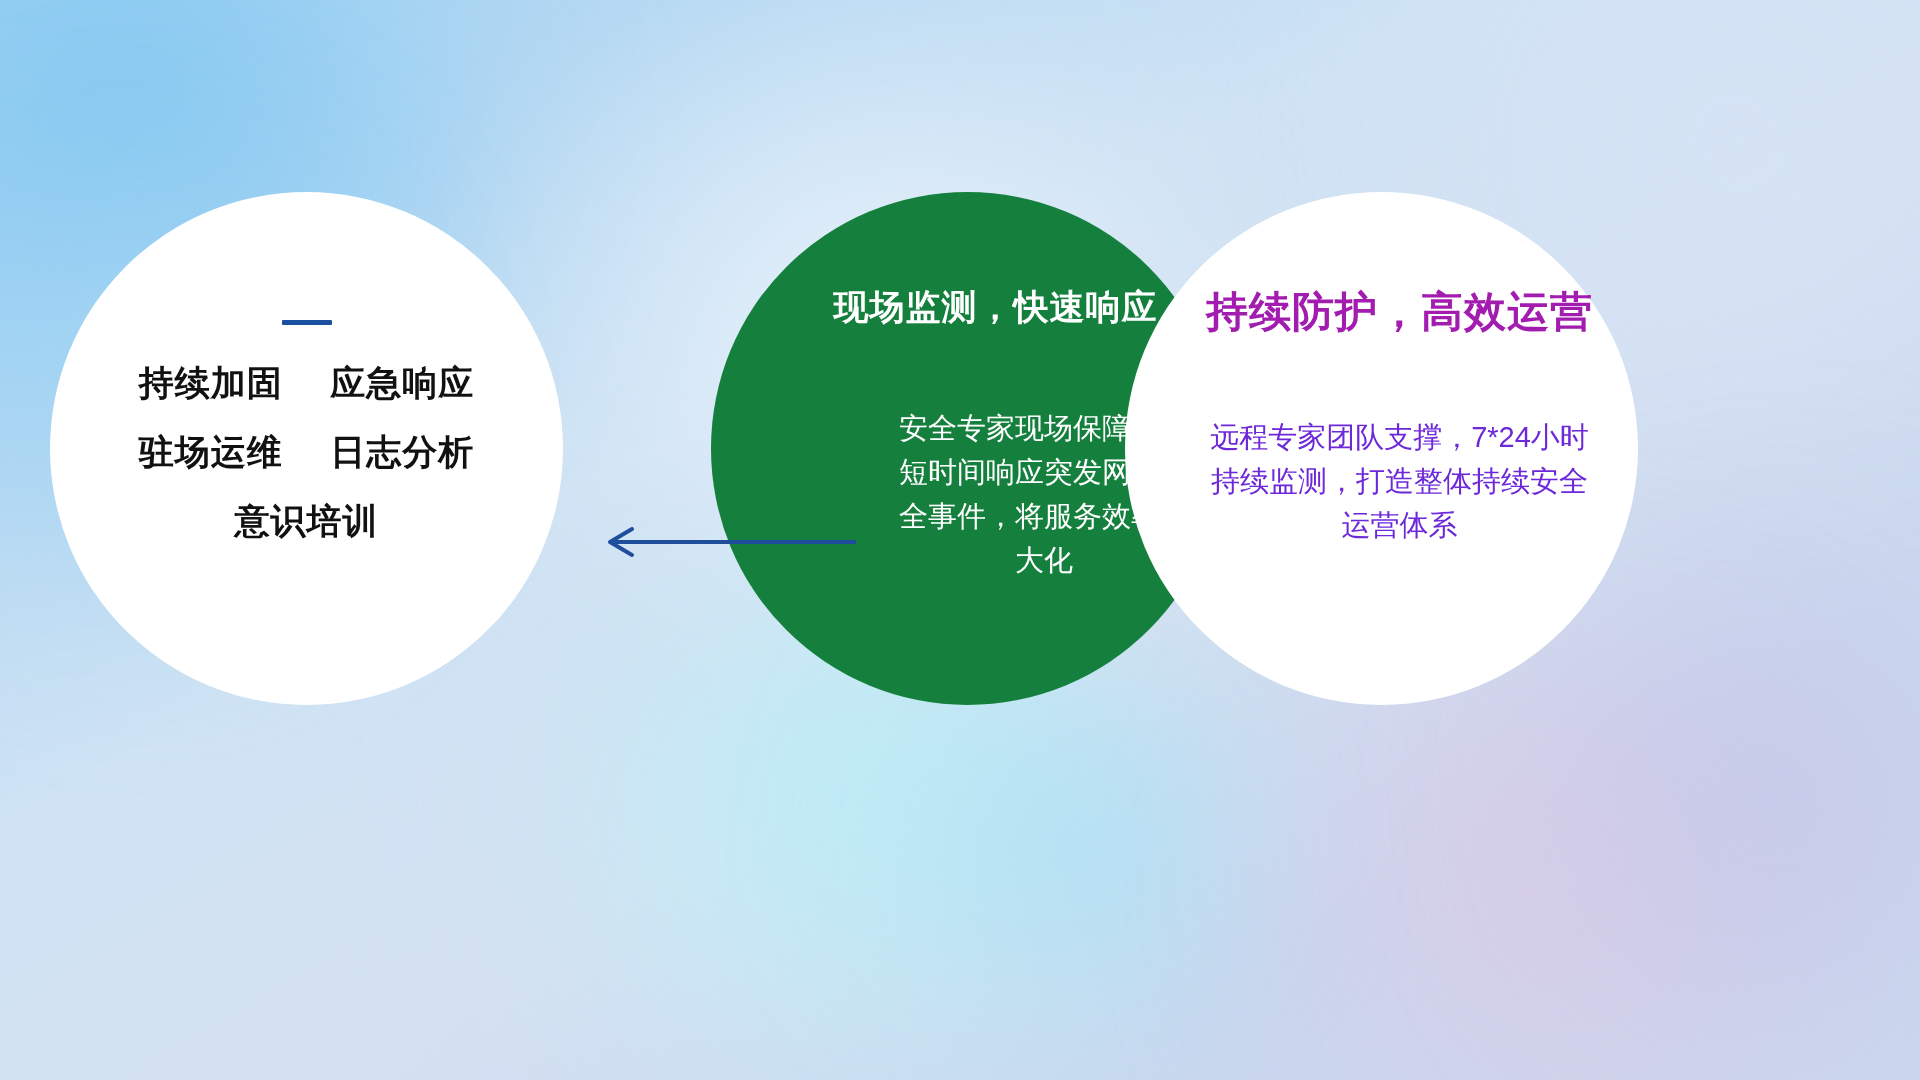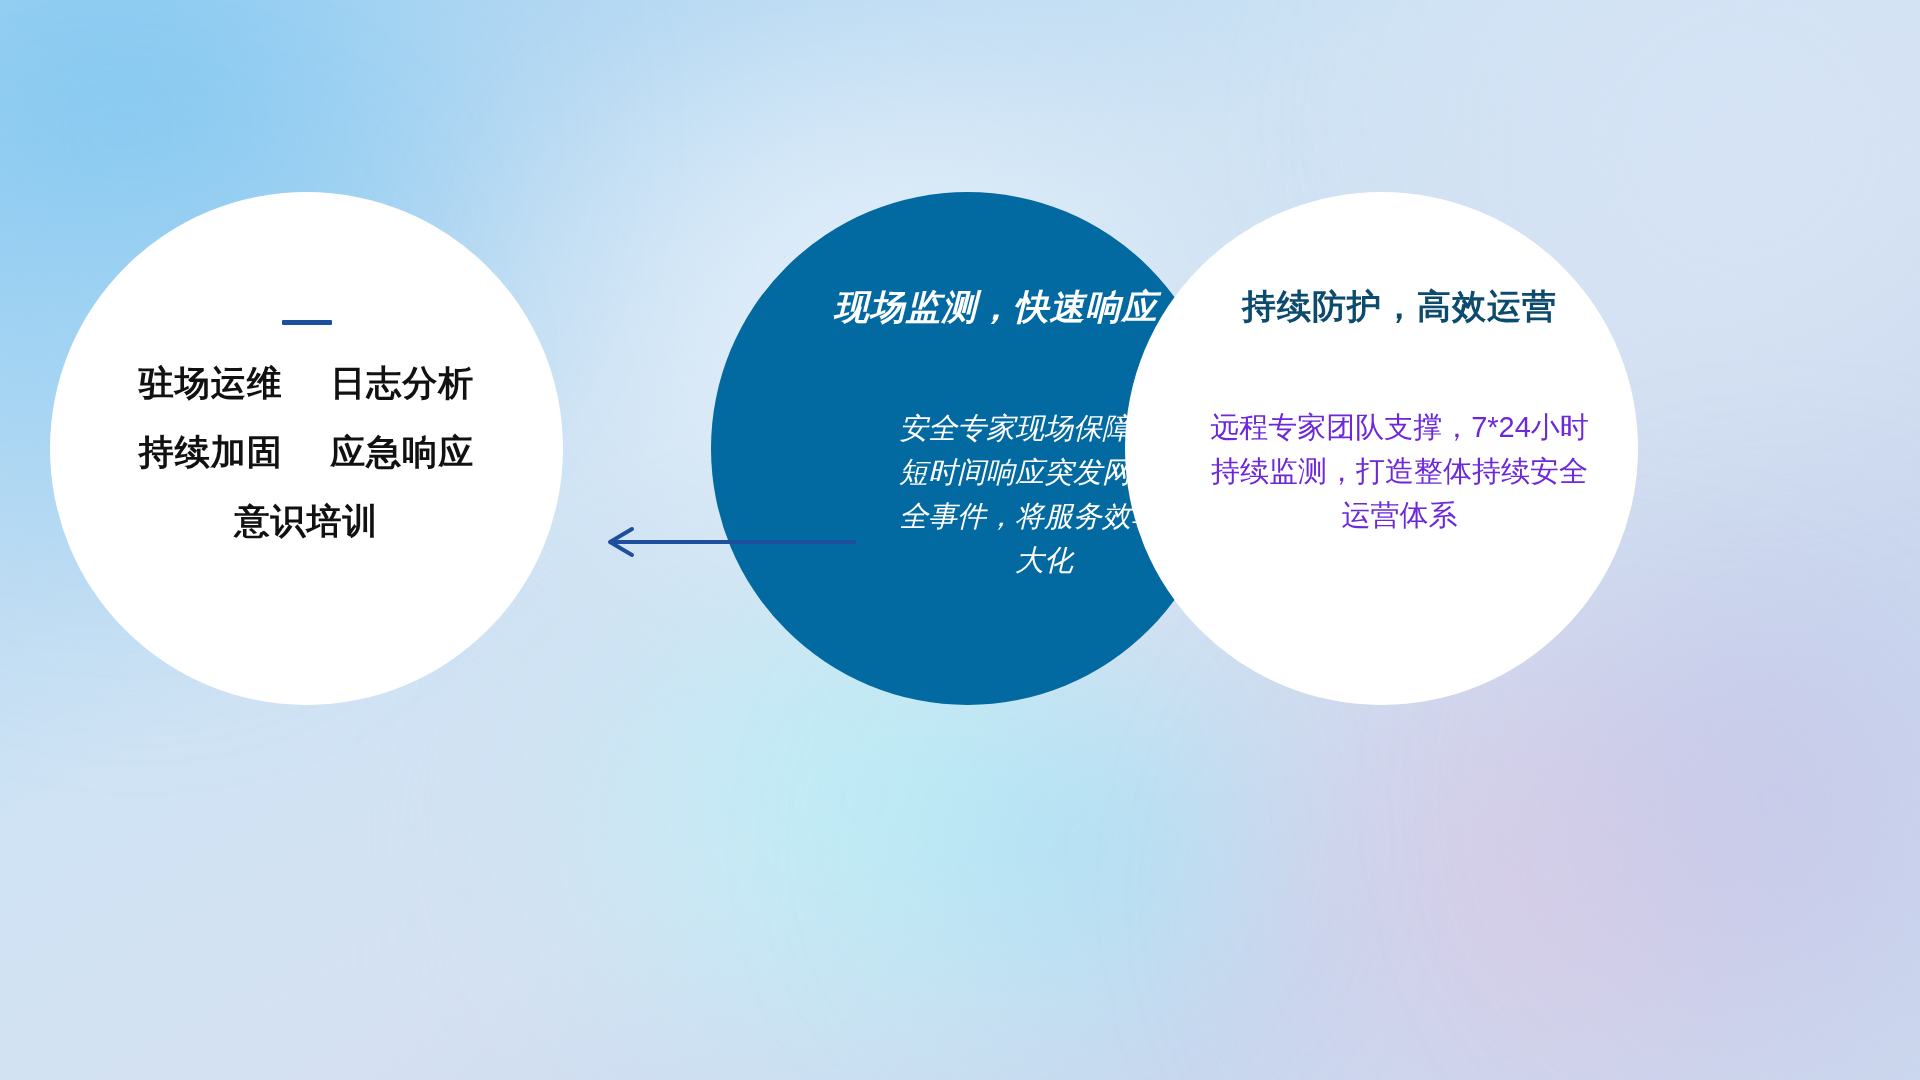--- a/index.html
+++ b/index.html
@@ -95,23 +95,22 @@
     width: 513px;
     height: 513px;
     background: #ffffff;
     z-index: 3;
   }
   .circle-mid {
     left: 711px;
     top: 192px;
     width: 513px;
     height: 513px;
-    background: #0369a1;
+    background: #15803d;
     z-index: 4;
-    font-style: italic;
   }
   .circle-right {
     left: 1125px;
     top: 192px;
     width: 513px;
     height: 513px;
     background: #ffffff;
     z-index: 5;
   }
 
@@ -177,23 +176,23 @@
   
   .right-content {
     position: absolute;
     left: 0; right: 0;
     top: 92px;
     text-align: center;
     padding-left: 36px;
     box-sizing: border-box;
   }
   .right-title {
-    font-size: 34px;
+    font-size: 42px;
     font-weight: bold;
-    color: #0c4a6e;
+    color: #a21caf;
     letter-spacing: 1px;
     white-space: nowrap;
   }
   .right-body {
     margin-top: 75px;
     font-size: 29px;
     line-height: 1.52;
     color: #6d28d9;
     width: 400px;
     margin-left: auto;
@@ -226,29 +225,29 @@
     <div class="bg-blob blob-cyan2"></div>
     <div class="bg-blob blob-pink"></div>
     <div class="bg-blob blob-lav"></div>
   </div>
 
   <div class="circle circle-left">
     <div class="left-content">
       <div class="accent-dash"></div>
 
       <div class="kw-row">
+        <span>持续加固</span>
+        <span class="gap"></span>
+        <span>应急响应</span>
+      </div>
+
+      <div class="kw-row">
         <span>驻场运维</span>
         <span class="gap"></span>
         <span>日志分析</span>
-      </div>
-
-      <div class="kw-row">
-        <span>持续加固</span>
-        <span class="gap"></span>
-        <span>应急响应</span>
       </div>
 
       <div class="kw-row last">
         <span>意识培训</span>
       </div>
     </div>
   </div>
 
   <div class="connector">
     <svg width="260" height="40" viewBox="0 0 260 40">

